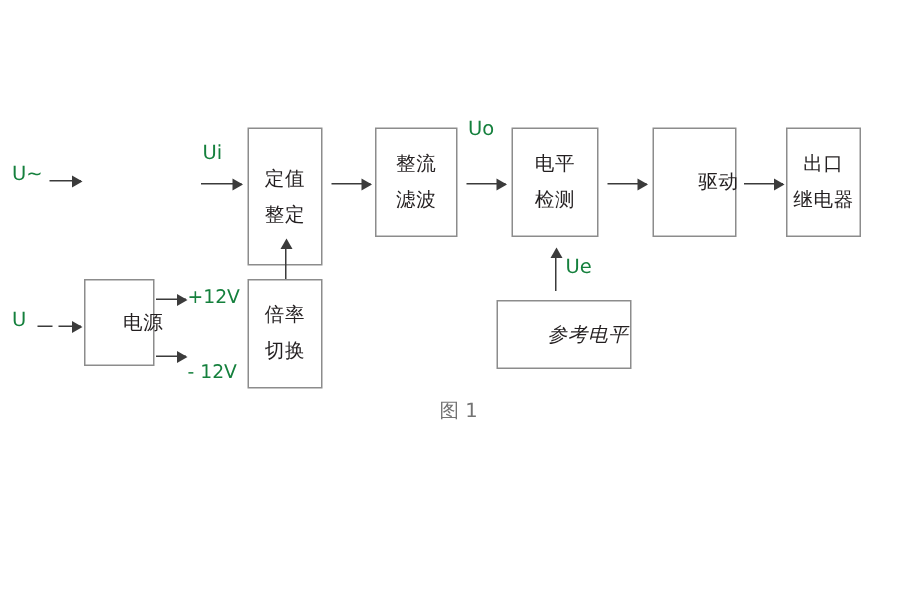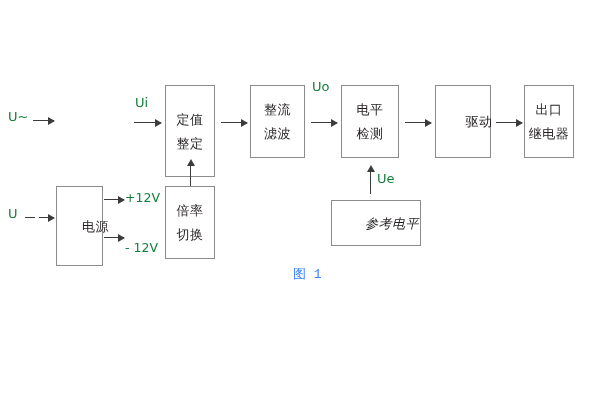--- a/index.html
+++ b/index.html
@@ -86,24 +86,23 @@
     border-left: 4px solid transparent;
     border-right: 4px solid transparent;
   }
   .dash-seg {
     position: absolute;
     height: 1px;
     background: #3b3b3b;
   }
   .caption {
     position: absolute;
-    color: #3b82f6;
+    color: #737373;
     font-size: 13px;
     white-space: nowrap;
-    font-family: Liberation Mono, monospace;
   }
 </style>
 </head>
 <body>
 
 <div id="diagram">
 
   <div class="label" style="left:8px; top:110px;">U~</div>
   <div class="arrow-h" style="left:33px; top:120px; width:21px;"></div>
 
@@ -141,21 +140,21 @@
 
   <div class="block" style="left:524px; top:85px; width:50px; height:73px;">
     <span class="line">出口</span>
     <span class="line">继电器</span>
   </div>
 
   <div class="label" style="left:8px; top:207px;">U</div>
   <div class="dash-seg" style="left:25px; top:217px; width:10px;"></div>
   <div class="arrow-h" style="left:39px; top:217px; width:15px;"></div>
 
-  <div class="block single" style="left:56px; top:186px; width:47px; height:80px;">
+  <div class="block single" style="left:56px; top:186px; width:47px; height:58px;">
     <span class="line">电源</span>
   </div>
 
   <div class="arrow-h" style="left:104px; top:199px; width:20px;"></div>
   <div class="label small" style="left:125px; top:192px;">+12V</div>
 
   <div class="arrow-h" style="left:104px; top:237px; width:20px;"></div>
   <div class="label small" style="left:125px; top:230px;margin-top:12px;">- 12V</div>
 
   <div class="block" style="left:165px; top:186px; width:50px; height:73px;">

